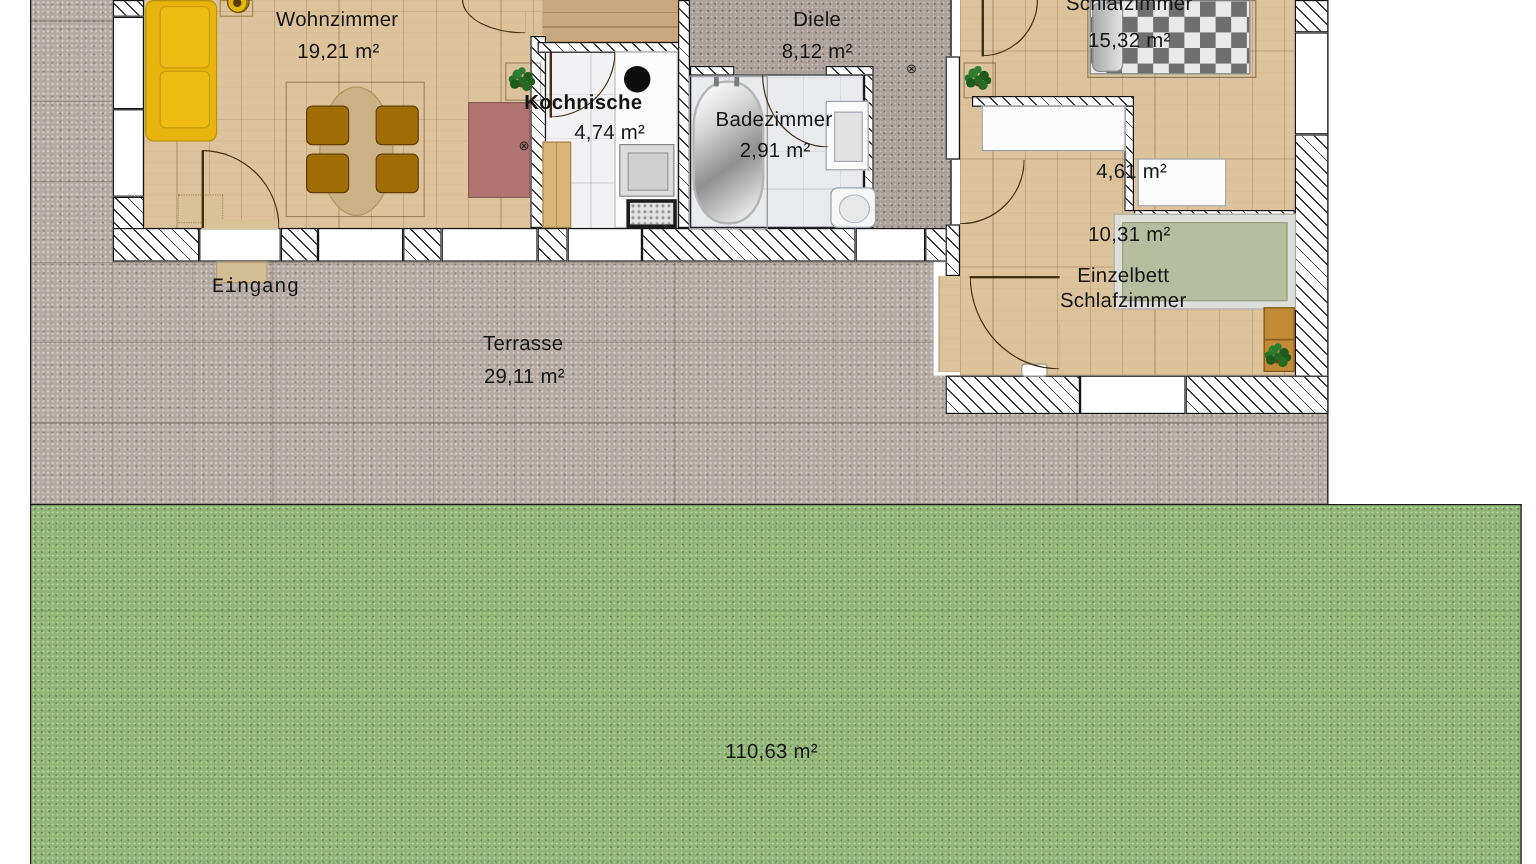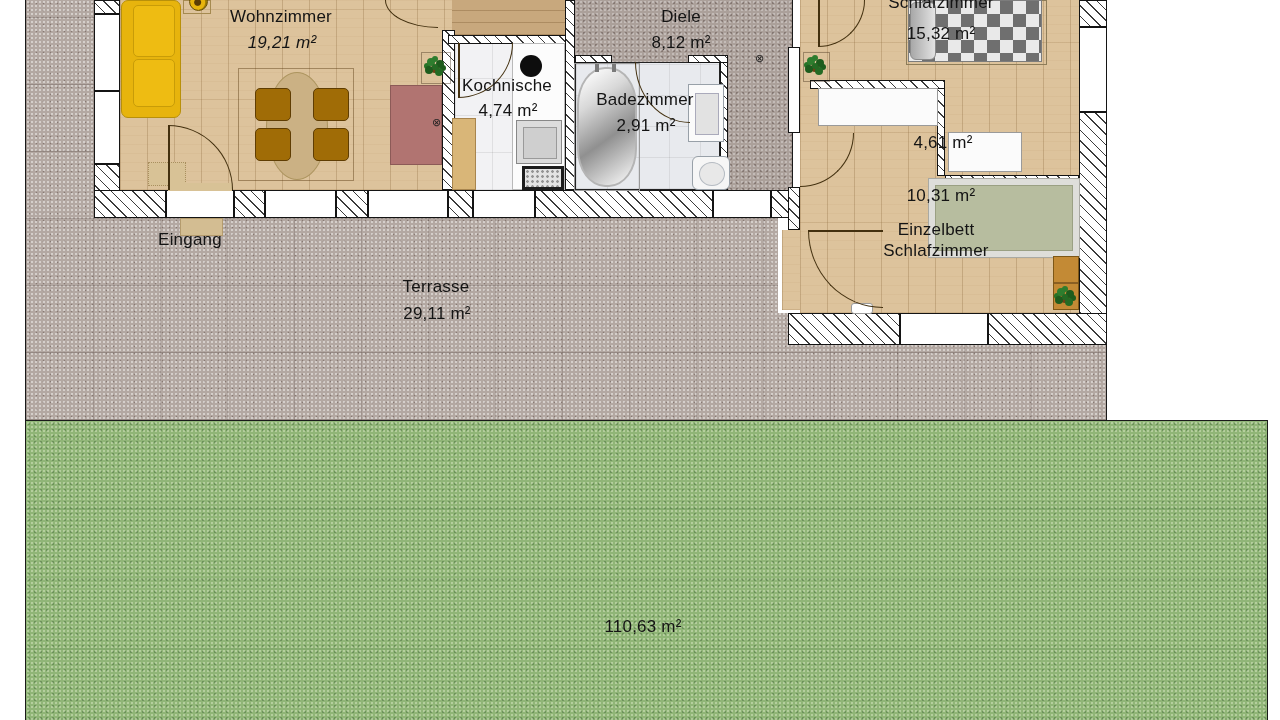--- a/index.html
+++ b/index.html
@@ -184,33 +184,33 @@
   <div class="leaf" style="left:458px;top:43px;width:1.5px;height:55px;"></div>
   <div class="arc arc-br" style="left:458px;top:43px;width:55px;height:55px;"></div>
   <div class="arc arc-bl" style="left:635px;top:62px;width:55px;height:61px;"></div>
   <div class="leaf" style="left:818px;top:0;width:1.5px;height:47px;"></div>
   <div class="arc arc-br" style="left:818px;top:0;width:47px;height:47px;"></div>
   <div class="arc arc-br" style="left:800px;top:133px;width:54px;height:54px;"></div>
   <div class="leaf" style="left:808px;top:230px;width:75px;height:1.5px;"></div>
   <div class="arc arc-bl" style="left:808px;top:230px;width:75px;height:78px;"></div>
 
   <span class="label" style="left:281px;top:17px;">Wohnzimmer</span>
-  <span class="label" style="left:282px;top:43px;font-style:italic;">19,21 m²</span>
+  <span class="label" style="left:282px;top:43px;">19,21 m²</span>
   <span class="label" style="left:681px;top:17px;">Diele</span>
   <span class="label" style="left:681px;top:43px;">8,12 m²</span>
-  <span class="label" style="left:507px;top:86px;">Kochnische</span>
+  <span class="label" style="left:486px;top:86px;font-weight:bold;">Kochnische</span>
   <span class="label" style="left:508px;top:111px;">4,74 m²</span>
   <span class="label" style="left:645px;top:100px;">Badezimmer</span>
   <span class="label" style="left:646px;top:126px;">2,91 m²</span>
   <span class="label" style="left:941px;top:3px;">Schlafzimmer</span>
   <span class="label" style="left:941px;top:34px;">15,32 m²</span>
   <span class="label" style="left:943px;top:143px;">4,61 m²</span>
   <span class="label" style="left:941px;top:196px;">10,31 m²</span>
   <span class="label label2" style="left:936px;top:240px;">
     <span>Einzelbett</span><br>
     <span>Schlafzimmer</span>
   </span>
-  <span class="label" style="left:190px;top:240px;">Eingang</span>
+  <span class="label" style="left:213px;top:240px;font-family:Liberation Mono, monospace;">Eingang</span>
   <span class="label" style="left:436px;top:287px;">Terrasse</span>
   <span class="label" style="left:437px;top:314px;text-align:center;">29,11 m²</span>
   <span class="label" style="left:643px;top:627px;">110,63 m²</span>
 
 </div>
 
 </body></html>

